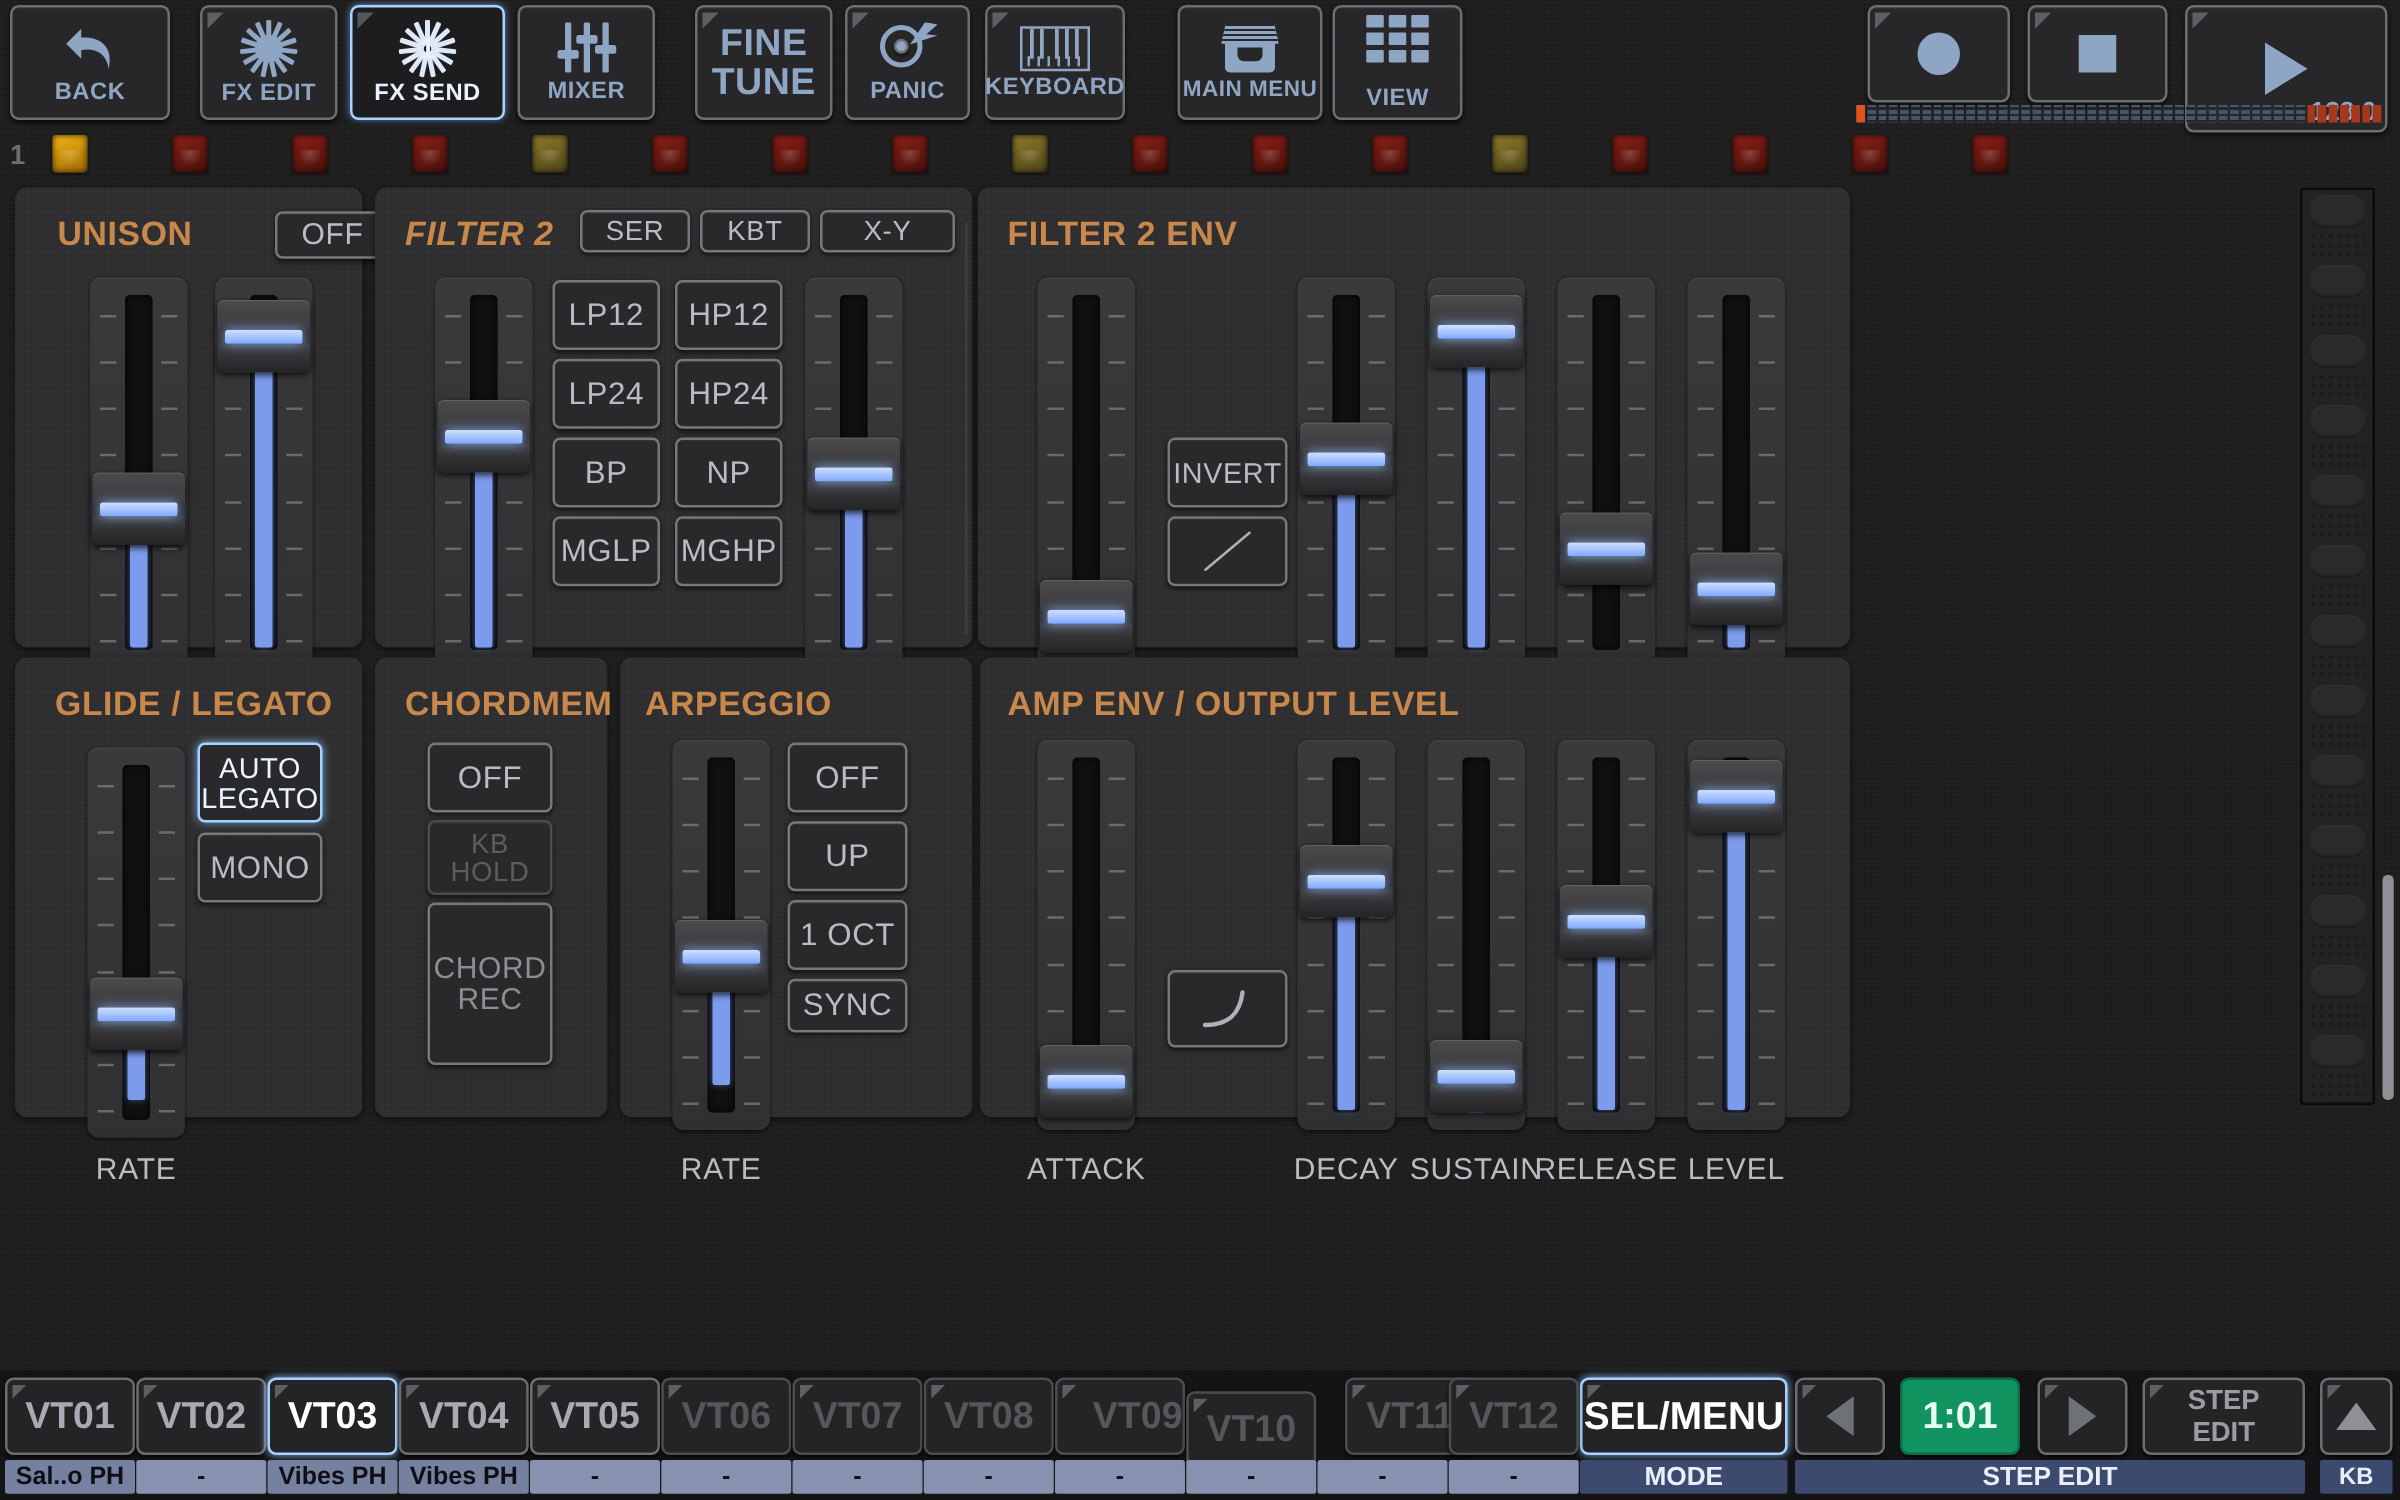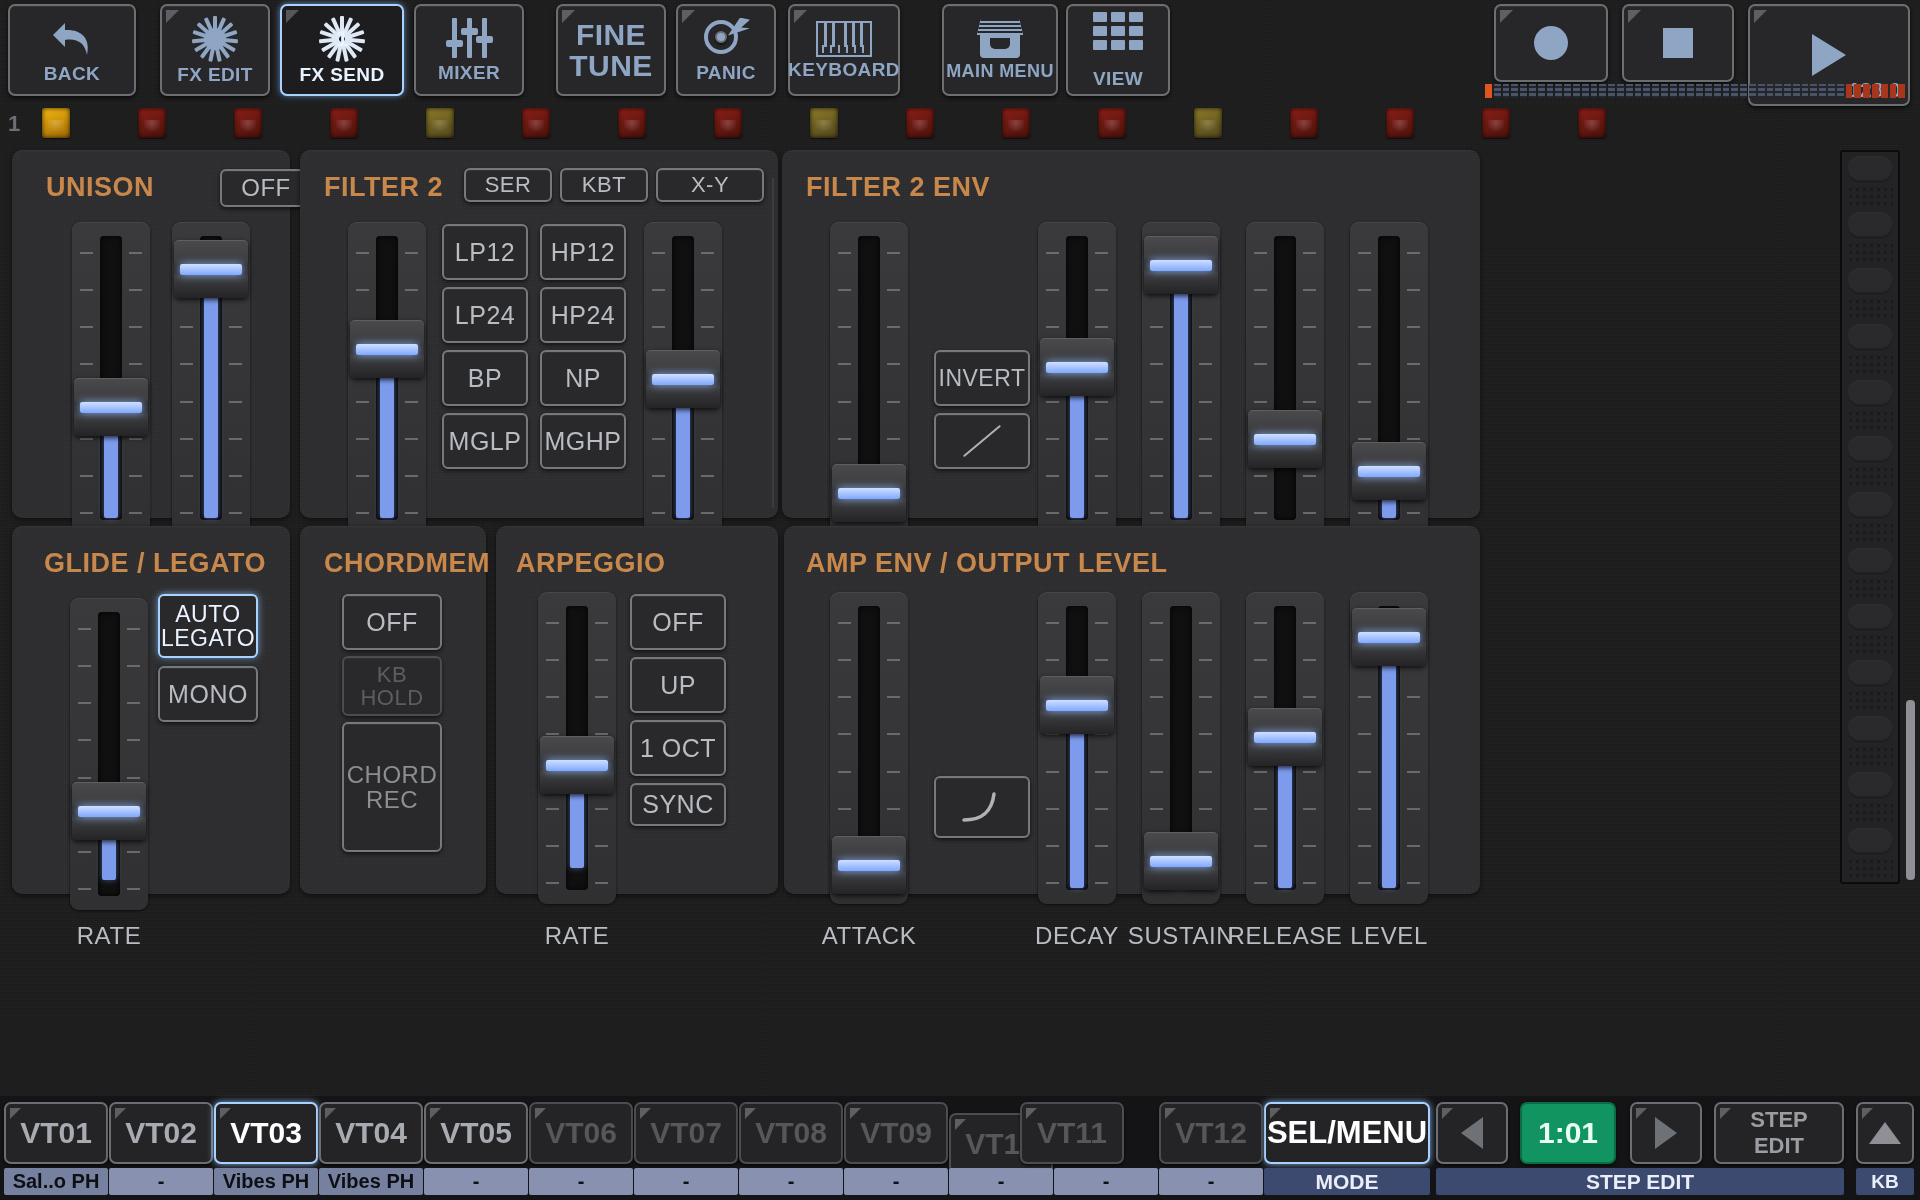--- a/index.html
+++ b/index.html
@@ -447,21 +447,21 @@
           <i class="l" style="top: 100%;"></i>
           <i class="r" style="top: 100%;"></i>
         </div>
       <div class="fill" style="top:46px;bottom:16px;"></div>
       <div class="knob" style="top:18px;"></div>
     </div>
     <div class="slab" style="left:140px;top:396px;width:118px;">SPREAD</div>
   </div>
 
   <div class="panel" style="left:300px;top:150px;width:478px;height:368px;">
-    <div class="ptitle" style="left:24px;top:22px;">FILTER 2</div>
+    <div class="ptitle" style="left:24px;top:22px;font-style:italic;">FILTER 2</div>
     <div class="btn sm" style="left:164px;top:18px;width:88px;height:34px;">SER</div>
     <div class="btn sm" style="left:260px;top:18px;width:88px;height:34px;">KBT</div>
     <div class="btn sm" style="left:356px;top:18px;width:108px;height:34px;">X-Y</div>
 
     <div class="slider" style="left:48px;top:72px;height:312px;">
       <div class="track"></div>
       <div class="ticks">
           <i class="l" style="top: 0%;"></i>
           <i class="r" style="top: 0%;"></i>
           <i class="l" style="top: 14.2857%;"></i>
@@ -963,31 +963,31 @@
       <div class="vt dim" style="left: 634px;">
         <div class="corner"></div>
         <span>VT07</span>
       </div>
       <div class="vtlab lite" style="left: 634px;">-</div>
       <div class="vt dim" style="left: 739px;">
         <div class="corner"></div>
         <span>VT08</span>
       </div>
       <div class="vtlab lite" style="left: 739px;">-</div>
-      <div class="vt dim" style="left: 844px;">
+      <div class="vt dim" style="left: 844px; justify-content: flex-end;">
         <div class="corner"></div>
         <span>VT09</span>
       </div>
       <div class="vtlab lite" style="left: 844px;">-</div>
       <div class="vt dim" style="left: 949px; margin-top: 11px;">
         <div class="corner"></div>
         <span>VT10</span>
       </div>
       <div class="vtlab lite" style="left: 949px;">-</div>
-      <div class="vt dim" style="left: 1020px;">
+      <div class="vt dim" style="left: 1076px;">
         <div class="corner"></div>
         <span>VT11</span>
       </div>
       <div class="vtlab lite" style="left: 1054px;">-</div>
       <div class="vt dim" style="left: 1159px;">
         <div class="corner"></div>
         <span>VT12</span>
       </div>
       <div class="vtlab lite" style="left: 1159px;">-</div>
     </div>

